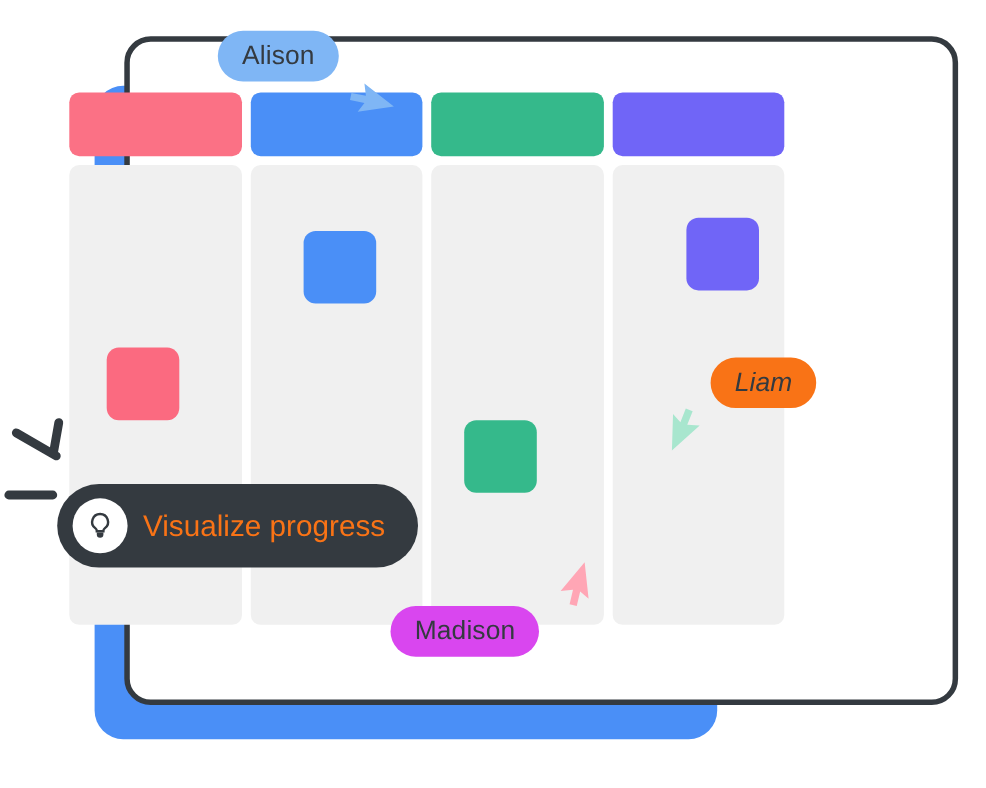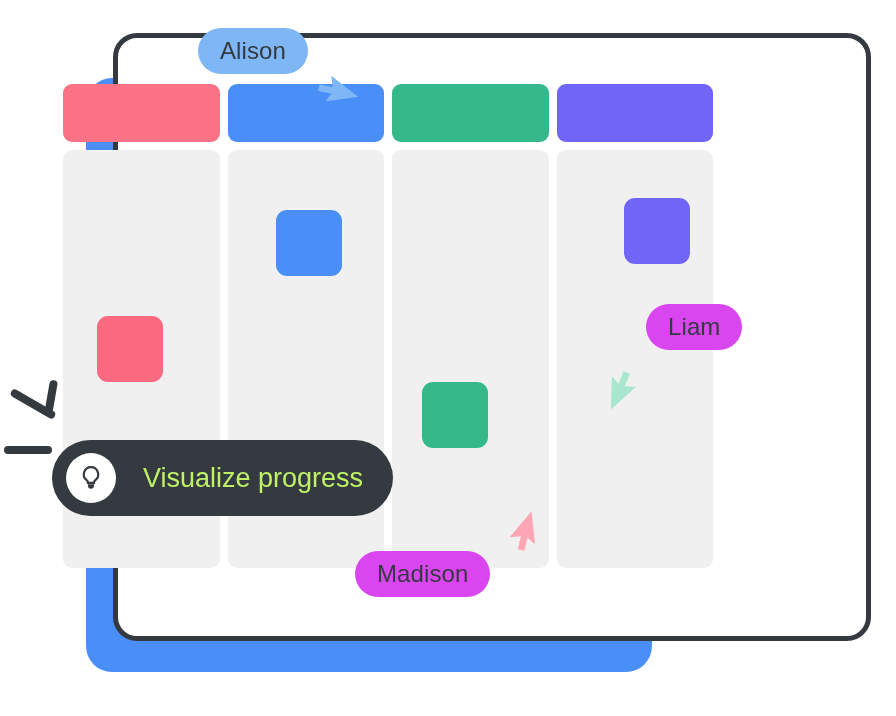--- a/index.html
+++ b/index.html
@@ -106,21 +106,21 @@
     border-radius: 999px;
     color: #343a40;
     font-size: 24px;
     letter-spacing: .1px;
     white-space: nowrap;
     padding: 0 22px;
     height: 46px;
     box-sizing: border-box;
   }
   .pill-alison  { left: 198px; top: 28px;  background: #7fb6f5; }
-  .pill-liam    { left: 646px; top: 304px; background: #d946ef; }
+  .pill-liam    { left: 646px; top: 325px; background: #f97316; font-style: italic; }
   .pill-madison { left: 355px; top: 551px; background: #d946ef; }
 
   
   .cursor { position: absolute; }
   .cursor svg { display: block; }
   .cursor-blue  { left: 314px; top: 66px; }
   .cursor-green { left: 597px; top: 367px; }
   .cursor-pink  { left: 500px; top: 507px; }
 
   
@@ -138,22 +138,22 @@
   .banner-icon {
     width: 50px; height: 50px;
     border-radius: 50%;
     background: #ffffff;
     display: flex;
     align-items: center;
     justify-content: center;
     flex: none;
   }
   .banner-text {
-    margin-left: 27px;
-    color: #bef264;
+    margin-left: 14px;
+    color: #f97316;
     font-size: 27px;
     white-space: nowrap;
   }
 </style>
 </head>
 <body>
 
 <div id="stage">
 
   <div class="sparkle sparkle-vert"></div>

